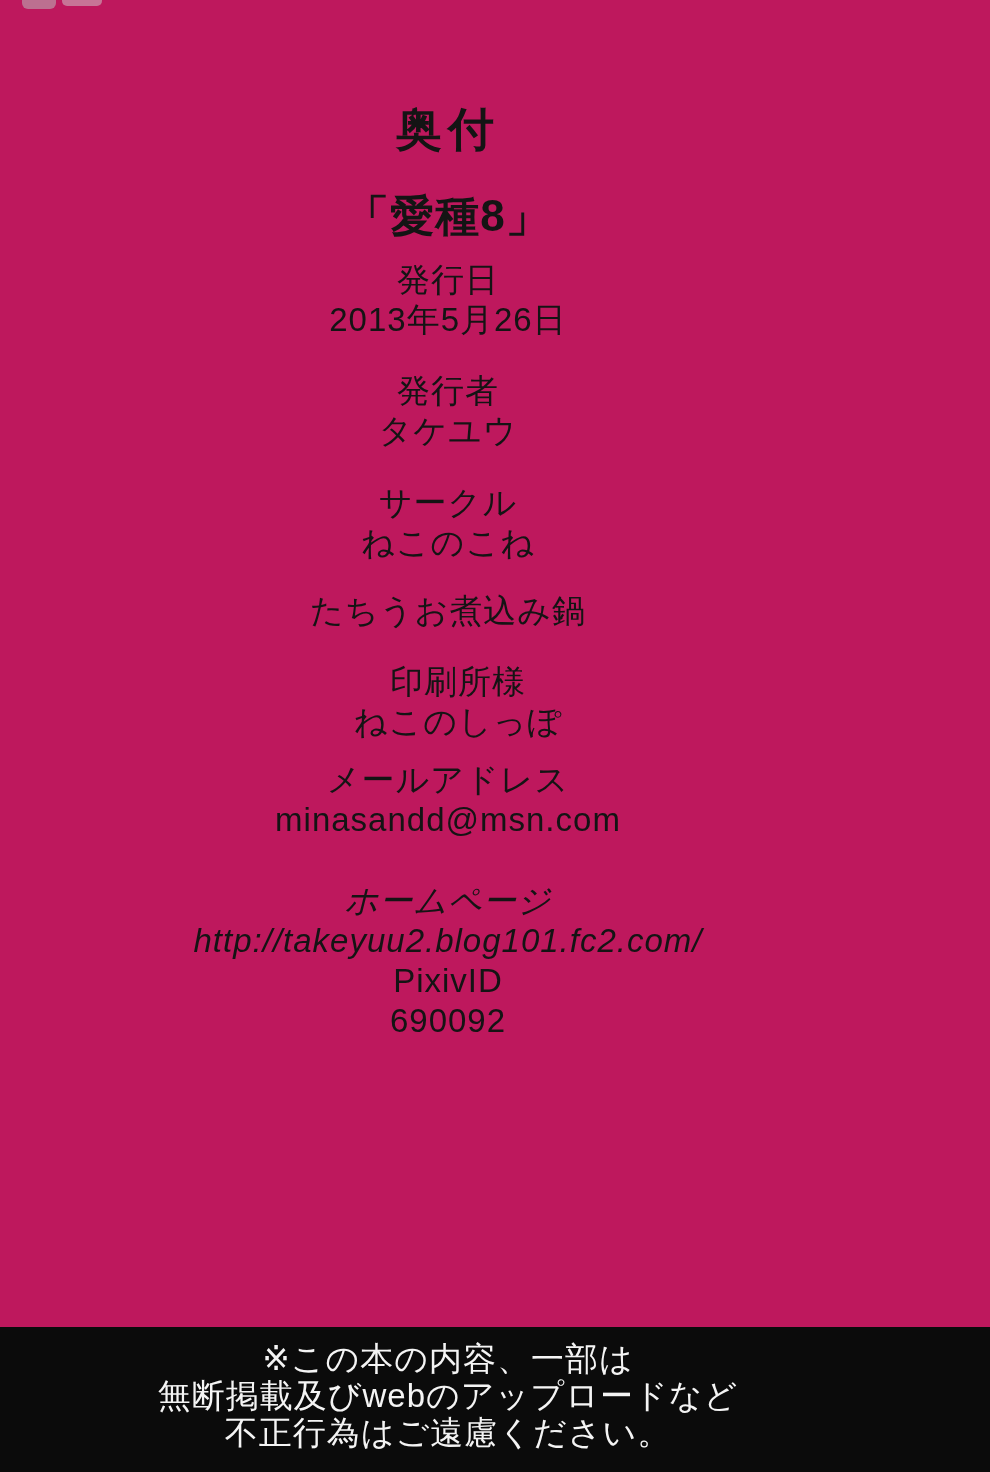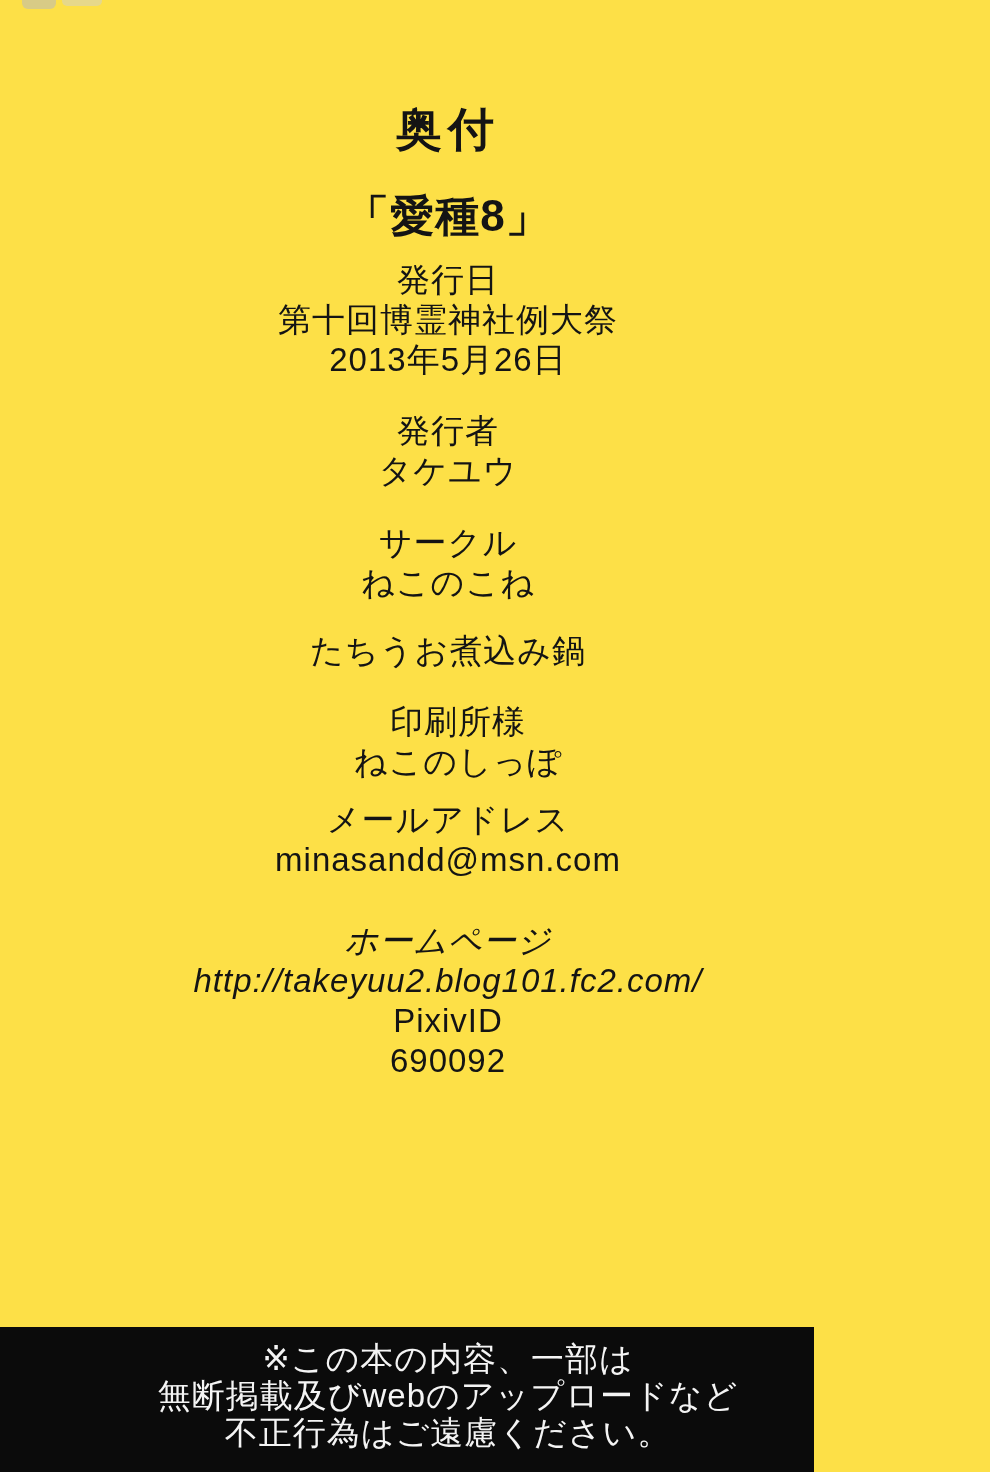--- a/index.html
+++ b/index.html
@@ -7,21 +7,21 @@
   body {
     background: #ffffff;
     font-family: "Liberation Sans", "DejaVu Sans", sans-serif;
     color: #141414;
     -webkit-font-smoothing: antialiased;
   }
   .page {
     position: relative;
     width: 990px;
     height: 1472px;
-    background: #fde047;
+    background: #be185d;
     overflow: hidden;
   }
   
   .smudge-a {
     position: absolute; left: 22px; top: 0; width: 34px; height: 9px;
     background: #b9b9b9; border-radius: 0 0 6px 6px; opacity: .55;
   }
   .smudge-b {
     position: absolute; left: 62px; top: 0; width: 40px; height: 6px;
     background: #cfcfcf; border-radius: 0 0 5px 5px; opacity: .5;
@@ -59,21 +59,21 @@
   .section:nth-of-type(3) { margin-top: 22px; }
   .section:nth-of-type(4) { margin-top: 31px; }
   .section:nth-of-type(5) { margin-top: 32px; }
   .section:nth-of-type(6) { margin-top: 28px; }
   .section:nth-of-type(7) { margin-top: 31px; padding-left: 20px; }
   .section:nth-of-type(8) { margin-top: 18px; }
   .section:nth-of-type(9) { margin-top: 41px; font-style: italic; }
   .notice-bar {
     position: absolute;
     left: 0; bottom: 0;
-    width: 814px;
+    width: 990px;
     height: 145px;
     background: #0b0b0b;
     padding-top: 13px;
   }
   .notice-inner {
     width: 896px;
     text-align: center;
     color: #f4f4f4;
     font-size: 33px;
     line-height: 37px;
@@ -90,21 +90,20 @@
   <div class="smudge-b"></div>
 
   <div class="content">
 
     <div class="colophon-title">奥付</div>
 
     <div class="book-title">「愛種8」</div>
 
     <div class="section">
       <div class="line label">発行日</div>
-      <div class="line">第十回博霊神社例大祭</div>
       <div class="line">2013年5月26日</div>
     </div>
 
     <div class="section">
       <div class="line label">発行者</div>
       <div class="line">タケユウ</div>
     </div>
 
     <div class="section">
       <div class="line label">サークル</div>

